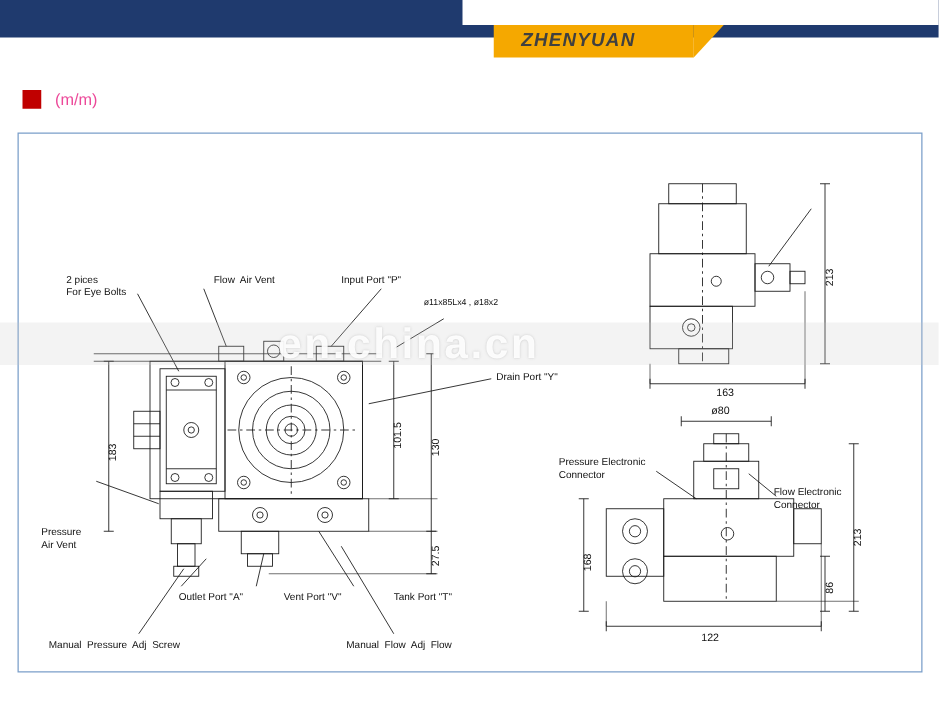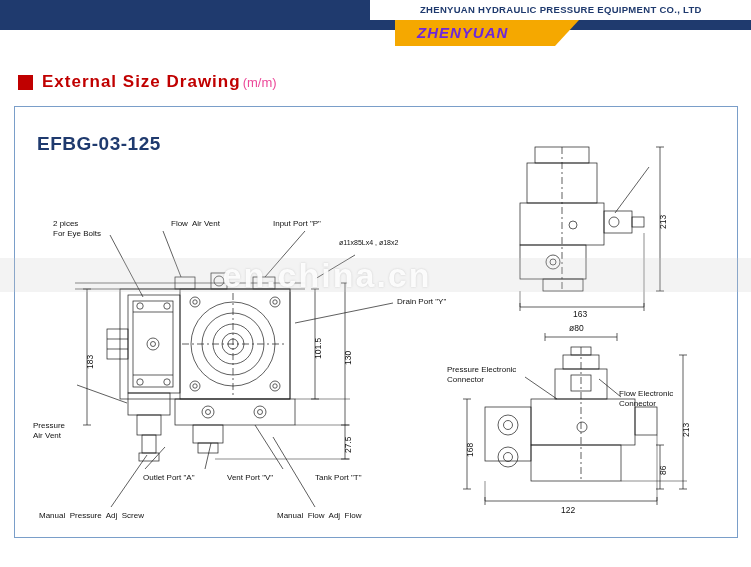--- a/index.html
+++ b/index.html
@@ -4,21 +4,21 @@
 <style>
   html,body{margin:0;padding:0;}
   body{width:751px;height:567px;background:#ffffff;font-family:"Liberation Sans",sans-serif;overflow:hidden;position:relative;}
 
   
   .header{position:absolute;left:0;top:0;width:751px;height:30px;background:#1f3a6e;}
   .header-title{position:absolute;left:14px;top:4px;color:#ffffff;font-size:19px;font-weight:bold;letter-spacing:.5px;}
   .brand-band{position:absolute;left:370px;top:0;width:381px;height:20px;background:#ffffff;}
   .brand-text{position:absolute;left:420px;top:4px;color:#1f3a6e;font-size:9.5px;font-weight:bold;letter-spacing:.3px;}
   .brand-yellow{position:absolute;left:395px;top:20px;width:160px;height:26px;background:#f5a800;}
-  .brand-yellow span{position:absolute;left:22px;top:4px;color:#6d28d9;font-size:15px;font-weight:bold;font-style:italic;letter-spacing:1px;}
+  .brand-yellow span{position:absolute;left:22px;top:4px;color:#404040;font-size:15px;font-weight:bold;font-style:italic;letter-spacing:1px;}
   .brand-wedge{position:absolute;left:555px;top:20px;width:0;height:0;border-top:26px solid #f5a800;border-right:24px solid transparent;}
 
   
   .sec{position:absolute;left:18px;top:72px;display:flex;align-items:center;}
   .sec-sq{width:15px;height:15px;background:#c00000;margin-right:9px;}
   .sec-t{color:#c00000;font-size:17px;font-weight:bold;letter-spacing:1px;}
   .sec-u{color:#ec4899;font-size:13px;margin-left:2px;}
 
   
   .panel{position:absolute;left:14px;top:106px;width:722px;height:430px;border:1px solid #7a9ec9;background:#ffffff;}
@@ -33,35 +33,32 @@
 
   .lbl{position:absolute;font-size:8px;color:#111;font-family:"Liberation Sans",sans-serif;line-height:1.25;white-space:pre;}
   .dim{position:absolute;font-size:8.5px;color:#111;}
   .dimv{position:absolute;font-size:8.5px;color:#111;transform-origin:left top;transform:rotate(-90deg);}
 </style>
 </head>
 <body>
 
 <div class="header">
   <div class="brand-band"></div>
-  <div class="brand-text">ZHENYUAN HYDRAULIC PRESSURE EQUIPMENT CO., LTD</div>
 </div>
 <div class="brand-yellow">
   <span>ZHENYUAN</span>
 </div>
 <div class="brand-wedge"></div>
 
 <div class="sec">
   <div class="sec-sq"></div>
-  <div class="sec-t">External  Size  Drawing</div>
   <div class="sec-u">(m/m)</div>
 </div>
 
 <div class="panel">
-  <div class="model">EFBG-03-125</div>
 
   <svg width="722" height="430" viewBox="0 0 722 430">
     <g stroke="#1a1a1a" fill="none" stroke-width="0.7">
 
       <rect x="105" y="182" width="170" height="110"></rect>
       <rect x="113" y="188" width="52" height="98"></rect>
       <rect x="165" y="182" width="110" height="110"></rect>
 
       <rect x="118" y="194" width="40" height="86"></rect>
       <line x1="118" y1="205" x2="158" y2="205"></line>

